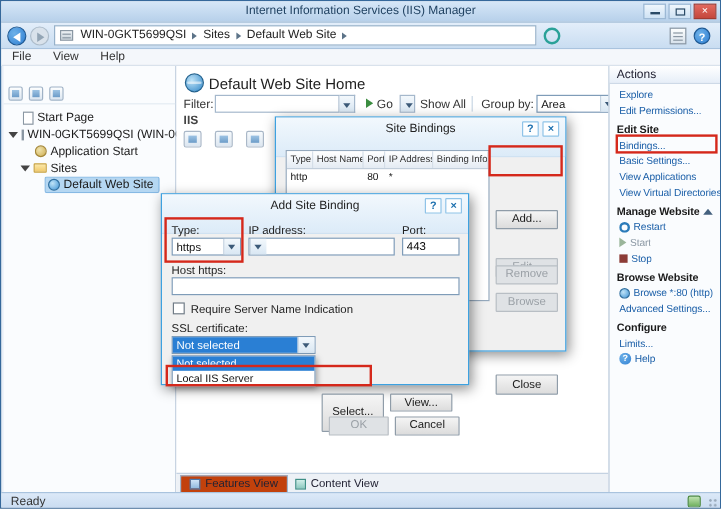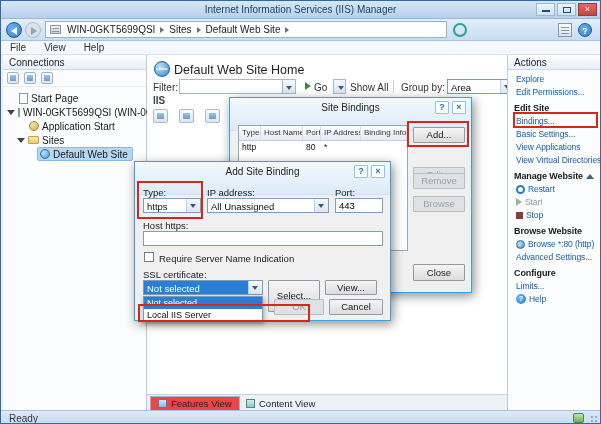--- a/index.html
+++ b/index.html
@@ -99,21 +99,21 @@
   .iis-label { position:absolute; left:6px; top:40px; font-size:10px; font-weight:bold; color:#444; }
   .feat-ic { position:absolute; top:54px; width:15px; height:14px; border:1px solid #aab8c8;
     border-radius:2px; background:linear-gradient(#f6fafd,#dce6f0); }
   .feat-ic::after { content:""; position:absolute; left:3px; top:3px; width:7px; height:6px;
     background:linear-gradient(#9dc3e4,#6c9cc8); }
   
   .tabsbar { position:absolute; left:0; top:339px; width:100%; height:16px; background:#edf1f6;
     border-top:1px solid #c4d2e2; }
   .tab { position:absolute; top:1px; height:14px; display:flex; align-items:center; gap:4px;
     font-size:9.5px; color:#223; padding:0 7px; }
-  .tab.active { background:#ef4444; border:1px solid #9db4cc; border-bottom:none; }
+  .tab.active { background:#c2410c; border:1px solid #9db4cc; border-bottom:none; }
   .tab-ic { width:9px; height:9px; border:1px solid #4a7ab0; background:linear-gradient(#cfe3f6,#8fb8de); }
   .tab-ic.teal { border-color:#3f8f86; background:linear-gradient(#d2efe9,#8cc9bf); }
   .statusbar { position:absolute; left:0; top:409px; width:100%; height:15px;
     background:linear-gradient(#dcE9f8,#c7daf0); border-top:1px solid #a9c3de; }
   .status-text { position:absolute; left:8px; top:2px; font-size:10px; color:#333; }
   .status-ic { position:absolute; right:16px; top:2px; width:11px; height:10px;
     background:linear-gradient(#bfe3b0,#6faf5e); border:1px solid #4c8a3c; border-radius:2px; }
   .grip { position:absolute; right:2px; bottom:2px; width:8px; height:8px;
     background:radial-gradient(circle, #9ab 1px, transparent 1.2px); background-size:4px 4px; }
   
@@ -134,21 +134,21 @@
   
   .dlg { position:absolute; background:#f0f0f0; border:1px solid #3da1e0;
     box-shadow:2px 3px 10px rgba(0,0,0,.45); }
   .dlg-title { position:absolute; left:0; top:0; width:100%; height:33px;
     background:linear-gradient(#f2f8fd,#dcebf8); border-bottom:1px solid #cfe2f2;
     text-align:center; font-size:10px; color:#222; line-height:19px; }
   .dctl { position:absolute; top:3px; width:14px; height:13px; background:#fdfeff; border:1px solid #8fc3e8;
     color:#1b6fae; font-size:9px; font-weight:bold; text-align:center; line-height:11px; border-radius:1px; }
   .pbtn { position:absolute; height:16px; background:linear-gradient(#f5f5f5,#dcdcdc);
     border:1px solid #8f9ca8; font-size:9.5px; color:#1a1a1a; text-align:center; line-height:14px;
-    border-radius:1px; font-family:inherit; }
+    border-radius:1px; font-family:inherit;margin-top:48px; }
   .pbtn.disabled { background:#dfe2e5; border-color:#b8bec4; color:#9aa0a6; }
   .dlg-label { position:absolute; font-size:9.5px; color:#222; white-space:nowrap; }
   .combo { position:absolute; background:#fff; border:1px solid #7f9cb8; display:flex; }
   .combo .cval { flex:1; font-size:9.5px; padding:2px 0 0 3px; color:#111; overflow:hidden; white-space:nowrap; }
   .combo .cval.hl { background:#2a7fd4; color:#fff; }
   .combo .carr { width:14px; border-left:1px solid #c3d2e0; background:linear-gradient(#f3f8fc,#d9e7f3); position:relative; }
   .combo .carr::after { content:""; position:absolute; left:3px; top:5px; width:0; height:0;
     border-left:3px solid transparent; border-right:3px solid transparent; border-top:4px solid #3c5a78; }
   .tinput { position:absolute; border:1px solid #7f9cb8; background:#fff; font-size:9.5px;
     padding:0 3px; font-family:inherit; }
@@ -208,21 +208,20 @@
     <span class="bar-ic ic-help">?</span>
   </div>
 
   <div class="menubar">
     <span class="menu-item">File</span>
     <span class="menu-item">View</span>
     <span class="menu-item">Help</span>
   </div>
 
   <div class="panel panel-left">
-    <div class="panel-head">Connections</div>
     <div class="lt-toolbar">
       <span class="mini-ic"></span>
       <span class="mini-ic"></span>
       <span class="mini-ic"></span>
     </div>
     <div class="tree-item" style="left:16px; top:36px;">
       <span class="ic-page"></span>
       <span>Start Page</span>
     </div>
     <div class="tree-item" style="left:4px; top:50px;">
@@ -369,21 +368,20 @@
     <span class="dctl" style="right:5px;">×</span>
 
     <span class="dlg-label" style="left:8px; top:25px;">Type:</span>
     <div class="combo" style="left:8px; top:36px; width:58px; height:15px;">
       <span class="cval">https</span>
       <span class="carr"></span>
     </div>
 
     <span class="dlg-label" style="left:72px; top:25px;">IP address:</span>
     <div class="combo" style="left:72px; top:36px; width:122px; height:15px;">
-      <span class="cval">All Unassigned</span>
       <span class="carr"></span>
     </div>
 
     <span class="dlg-label" style="left:200px; top:25px;">Port:</span>
     <input class="tinput" style="left: 200px; top: 36px; width: 48px; height: 15px;" value="443">
 
     <span class="dlg-label" style="left:8px; top:58px;">Host https:</span>
     <input class="tinput" style="left: 8px; top: 69px; width: 240px; height: 15px;" value="">
 
     <span class="chkbox" style="left:9px; top:90px;"></span>

